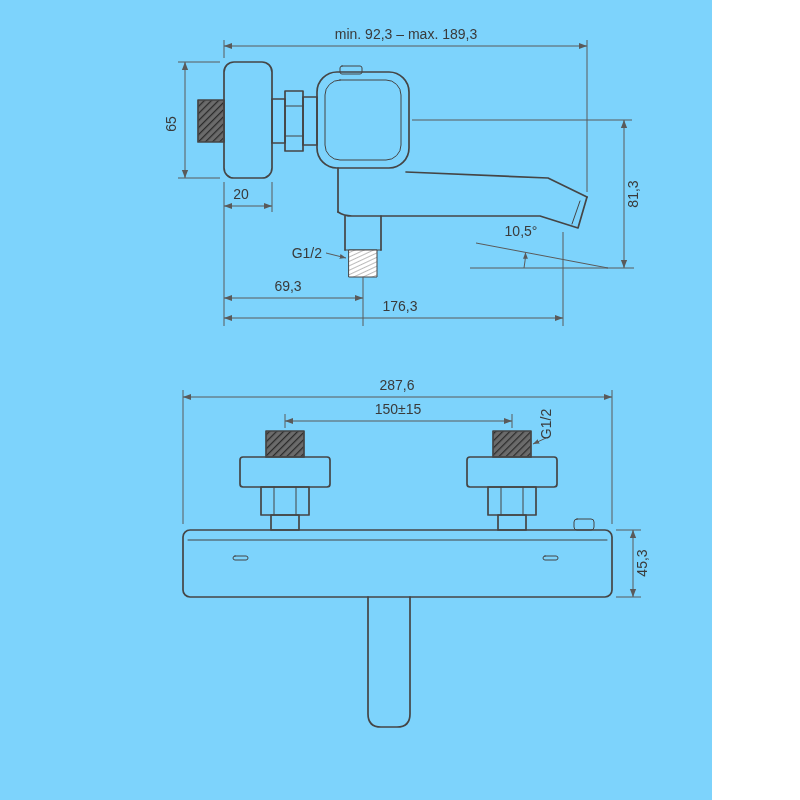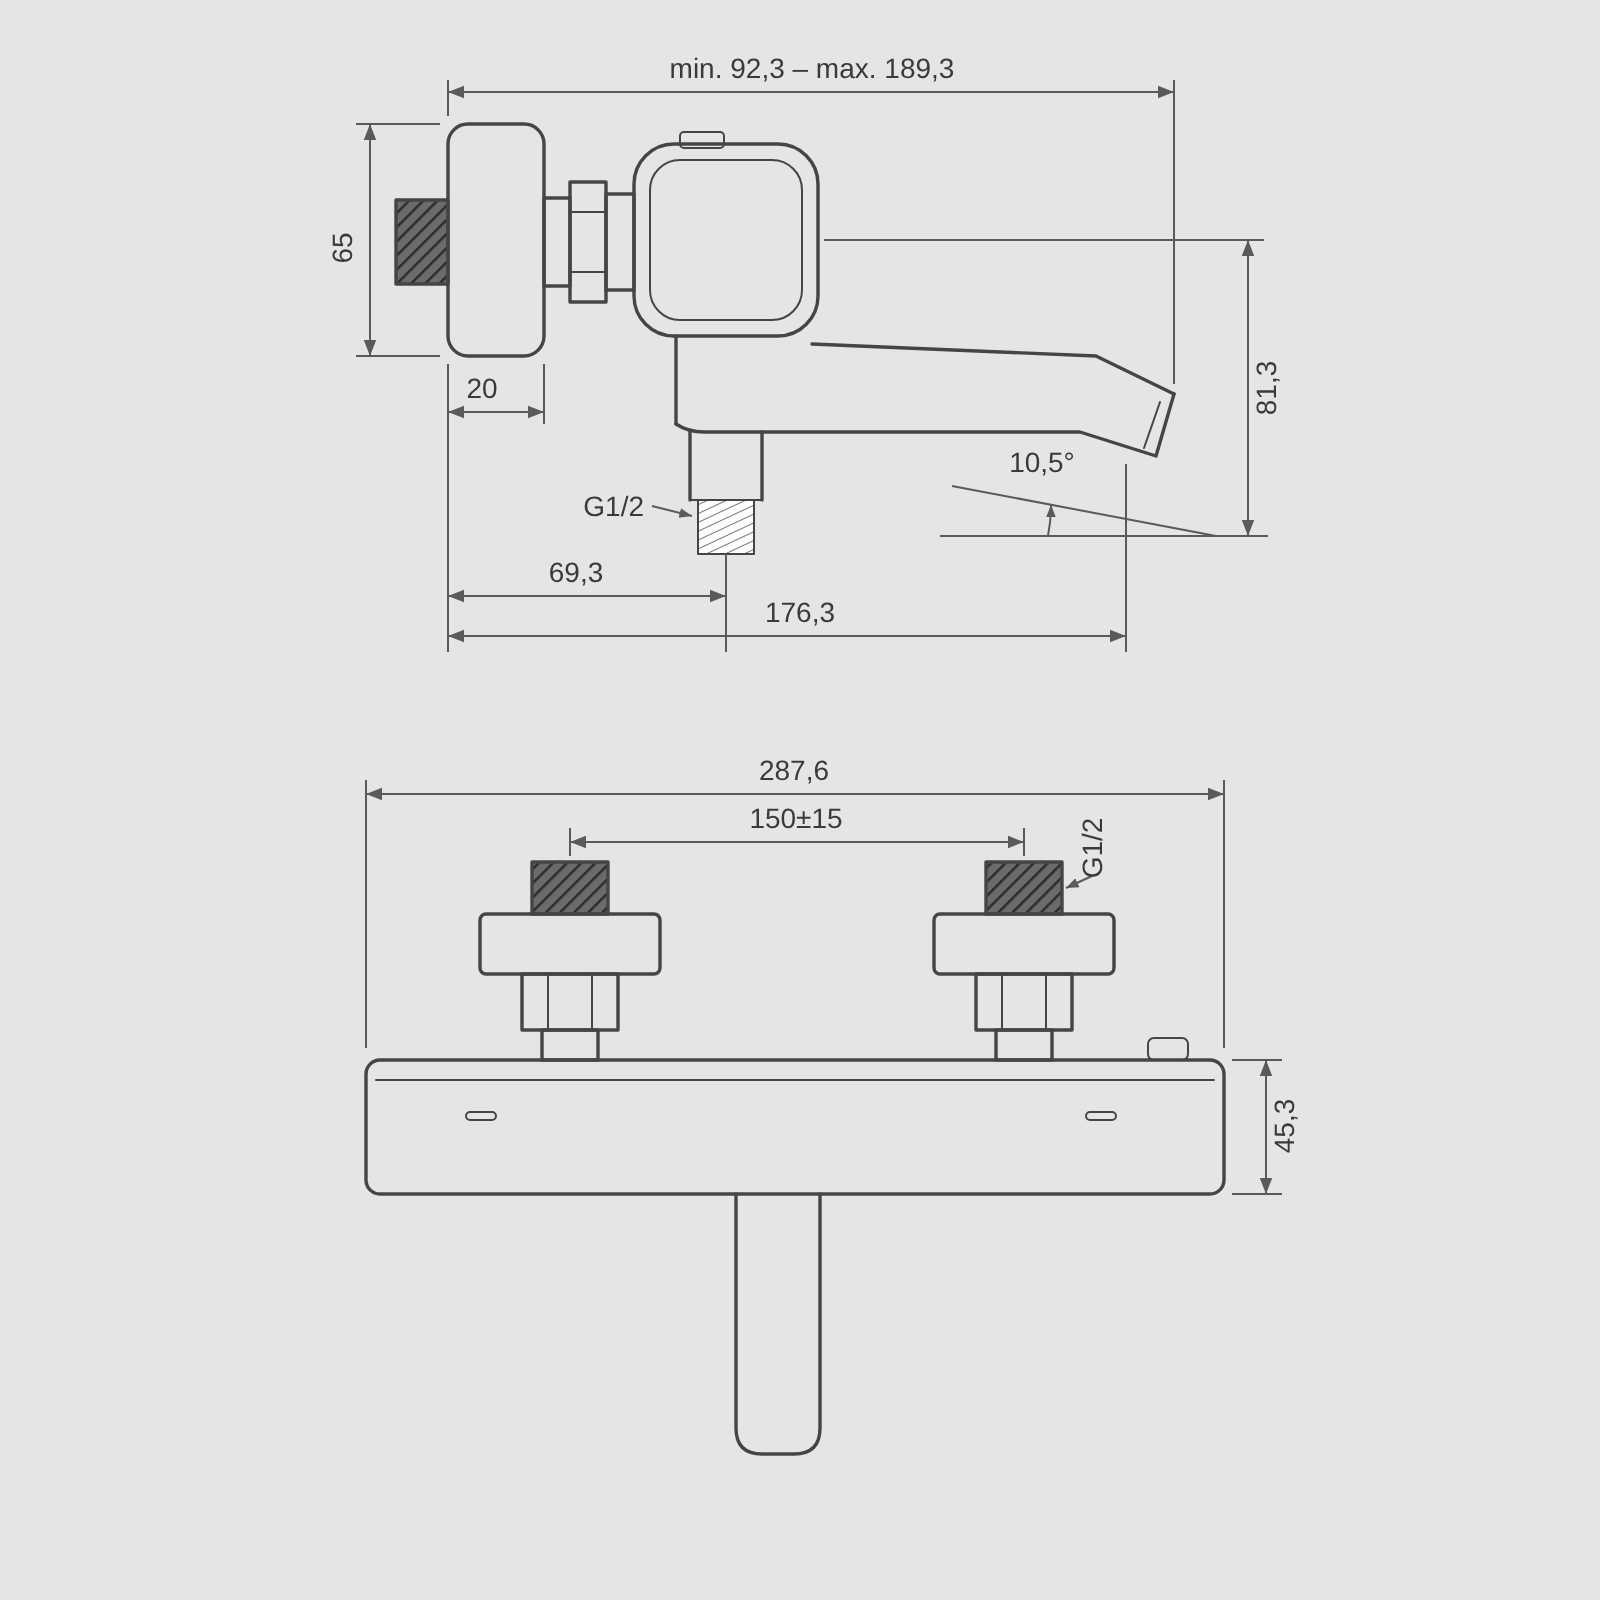--- a/index.html
+++ b/index.html
@@ -1,19 +1,19 @@
 <!DOCTYPE html>
 <html><head>
 <meta charset="utf-8">
 <style>
   html, body { margin: 0; padding: 0; background: #ffffff; }
   .frame {
     position: relative;
-    width: 800px; height: 800px;
-    background: #e5e5e5;
+    width: 712px; height: 800px;
+    background: #7dd3fc;
     font-family: "Liberation Sans", sans-serif;
     overflow: hidden;
   }
   svg { display: block; }
   .part  { stroke: #454545; stroke-width: 1.7; fill: none; stroke-linejoin: round; stroke-linecap: round; }
   .thin  { stroke-width: 1; }
   .dim   { stroke: #5a5a5a; stroke-width: 1; fill: none; }
   .lbl   { font: 14px "Liberation Sans", sans-serif; fill: #3a3a3a; stroke: none; }
 </style>
 </head>

